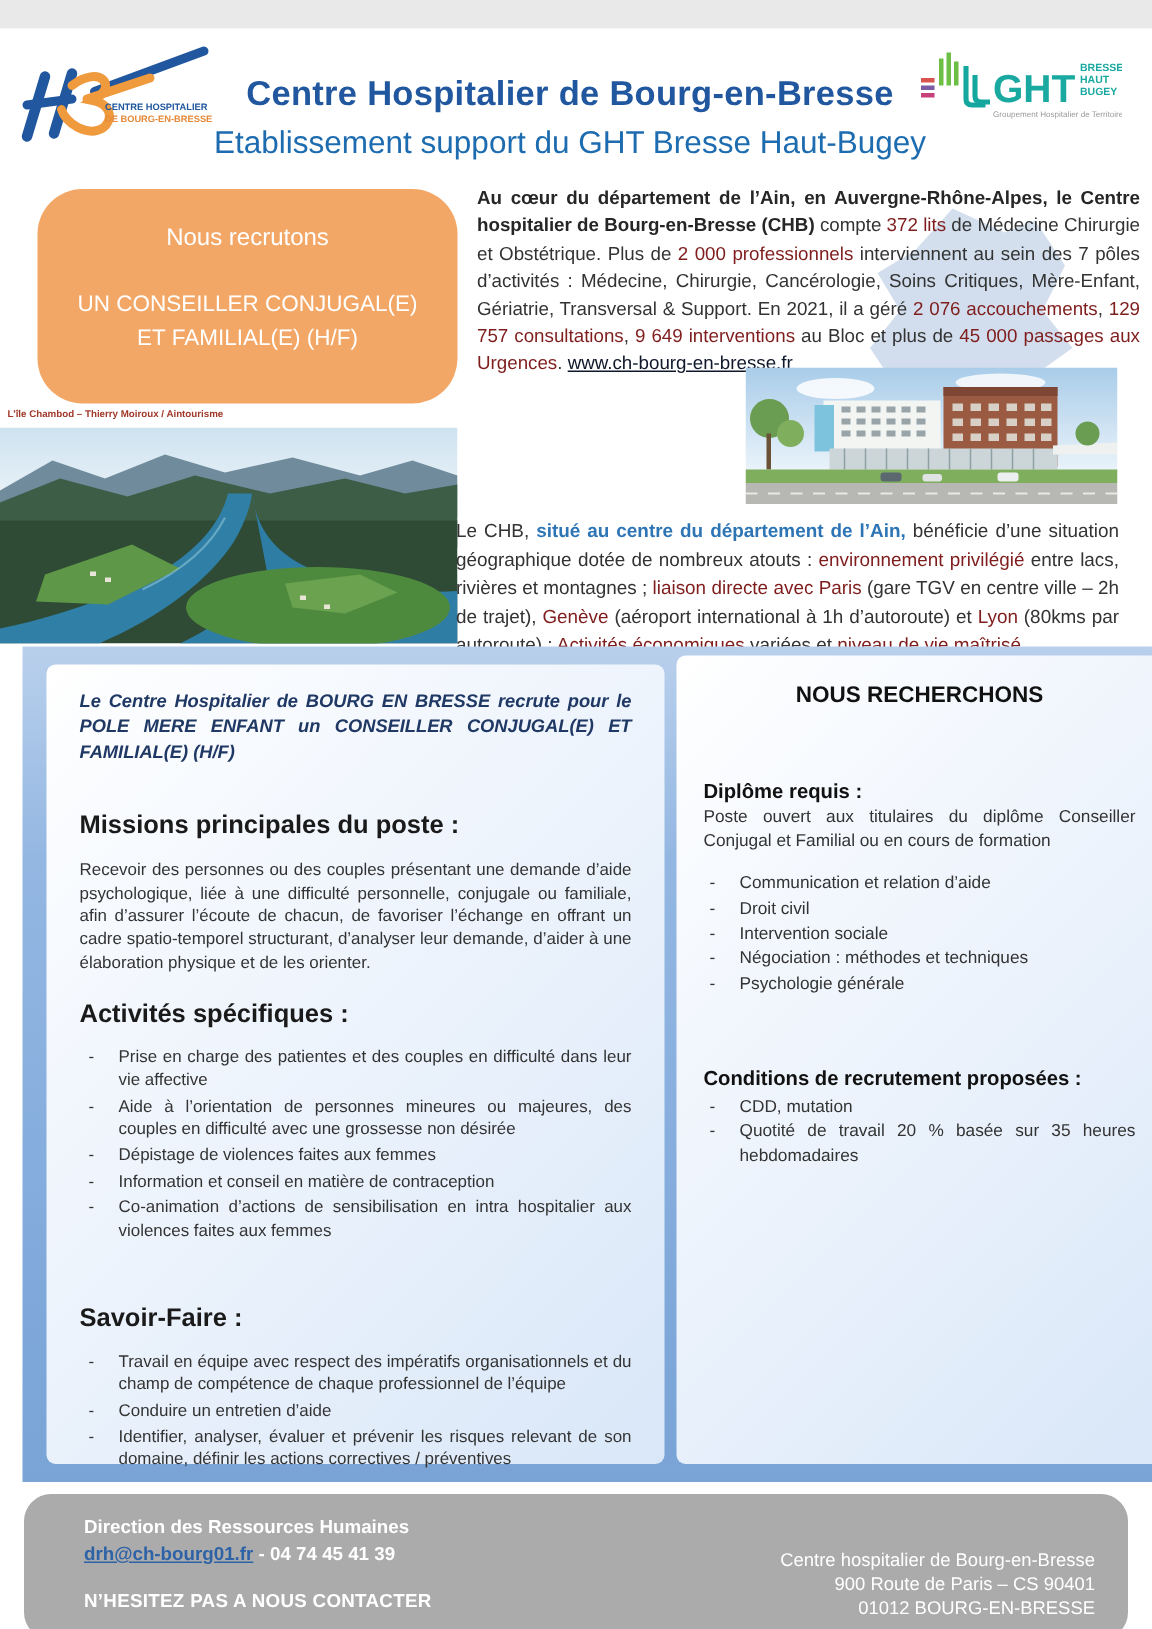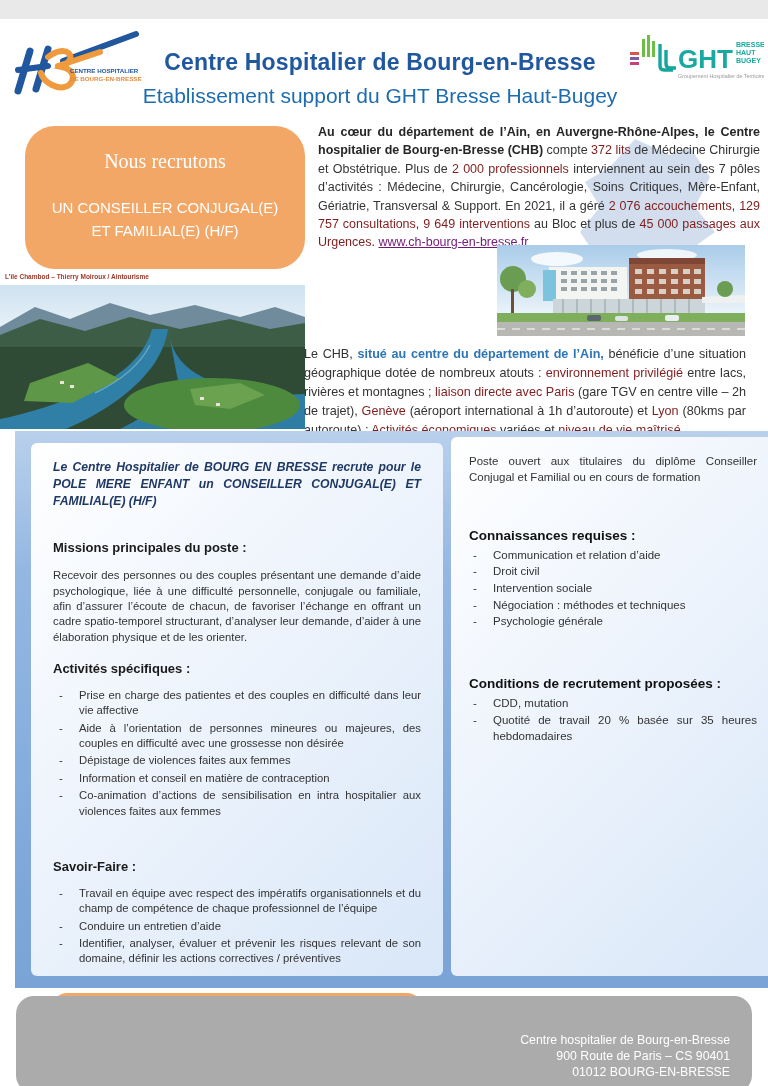--- a/index.html
+++ b/index.html
@@ -4,55 +4,55 @@
 <style>
   html,body{margin:0;padding:0;background:#e9e9e9;}
   .page{position:relative;width:768px;height:1086px;background:#ffffff;overflow:hidden;
         font-family:"Liberation Sans",sans-serif;color:#333;margin-top:19px;}
 
   
   .chb-logo{position:absolute;left:8px;top:6px;width:150px;height:86px;}
   .titles{position:absolute;left:110px;top:30px;width:540px;text-align:center;}
   .title{font-size:23px;font-weight:bold;color:#21579E;letter-spacing:.2px;}
   .subtitle{font-size:21px;color:#1E6CB0;margin-top:8px;}
-  .ght-logo{position:absolute;right:4px;top:12px;width:136px;height:56px;}
+  .ght-logo{position:absolute;right:20px;top:12px;width:136px;height:56px;}
 
   
   .recruit{position:absolute;left:25px;top:107px;width:280px;height:143px;background:#F3A766;
            border-radius:30px;color:#fff;text-align:center;box-sizing:border-box;padding-top:24px;}
-  .recruit .l1{font-size:20px;font-family:Liberation Serif, serif;}
+  .recruit .l1{font-size:16px;}
   .recruit .l2{font-size:15px;margin-top:24px;line-height:1.5;padding:0 16px;}
 
   
   .map-watermark{position:absolute;left:540px;top:118px;width:190px;height:140px;opacity:.45;}
   .intro{position:absolute;left:318px;top:104px;width:442px;font-size:12.5px;line-height:1.47;
          text-align:justify;color:#333;margin:0;}
   .b{font-weight:bold;color:#262626;}
   .o{color:#7f1d1d;}
   .bl{color:#2E75B6;font-weight:bold;}
-  a.weblink{color:#701a75;}
+  a.weblink{color:#0f172a;}
 
   .caption{position:absolute;left:5px;top:254px;font-size:6.5px;font-weight:bold;color:#A0392B;}
   .landscape{position:absolute;left:0;top:266px;width:305px;height:144px;}
   .hospital{position:absolute;left:497px;top:226px;width:248px;height:91px;}
 
   .location{position:absolute;left:304px;top:326px;width:442px;font-size:12.6px;line-height:1.5;
             text-align:justify;color:#333;margin:0;}
 
   
   .band{position:absolute;left:15px;top:412px;width:768px;height:557px;
         background:linear-gradient(180deg,#b9d0ec 0%,#94b7e2 25%,#82abdc 70%,#7aa3d6 100%);padding-left:28px;}
   .panel{position:absolute;border-radius:6px;box-sizing:border-box;
          background:linear-gradient(135deg,#ffffff 0%,#f1f6fd 35%,#d9e7f8 100%);}
   .jobbox{left:16px;top:12px;width:412px;height:533px;padding:16px 22px;}
   .reqbox{left:436px;top:6px;width:324px;height:539px;padding:14px 18px;}
 
   .job-intro{font-size:12.2px;font-weight:bold;font-style:italic;color:#1F3864;line-height:1.4;
              text-align:justify;}
-  .sec-h{font-size:13px;font-weight:bold;color:#1a1a1a;}
+  .sec-h{font-size:17px;font-weight:bold;color:#1a1a1a;}
   .jobbox .sec-h.m1{margin-top:30px;}
   .body-p{font-size:11.3px;line-height:1.36;text-align:justify;margin-top:13px;color:#333;}
   .blist{margin-top:12px;}
   .brow{display:flex;font-size:11.3px;line-height:1.36;color:#333;margin-top:2px;}
   .dash{flex:none;width:26px;padding-left:6px;box-sizing:border-box;}
   .btxt{flex:1;text-align:justify;}
   .sec-h.sf{margin-top:40px;}
   .sec-h.act{margin-top:16px;}
 
   .infobox{margin-top:26px;background:#F3A766;border-radius:14px;padding:10px 12px;color:#262626;}
@@ -302,24 +302,25 @@
       <div class="infobox">
         <div class="sec-h">Informations complémentaires :</div>
         <div class="iline first">- Poste au sein d’une dynamique équipe d’orthogénie composée d’une secrétaire, d’une sage femme, d’une médecin.</div>
         <div class="iline">- Activité annuelle: environ 500 IVG/an, médicamenteuses et chirurgicales (jusqu’à 16 SA).</div>
         <div class="iline">- Accompagnement par entretiens lors des consultations ou dans le service d’orthogénie.</div>
 
       </div>
     </div>
 
     <div class="panel reqbox">
-
+      <div class="req-title">NOUS RECHERCHONS</div>
+
+      <div class="req-h dip">Diplôme requis :</div>
       <p class="req-p">Poste ouvert aux titulaires du diplôme Conseiller Conjugal et Familial ou en cours de formation</p>
 
-      <div class="req-h con">Connaissances requises :</div>
       <div class="req-list">
         <div class="req-row">
             <span class="dash">-</span>
             <span class="btxt">Communication et relation d’aide</span>
           </div>
         <div class="req-row">
             <span class="dash">-</span>
             <span class="btxt">Droit civil</span>
           </div>
         <div class="req-row">
@@ -344,20 +345,25 @@
           </div>
         <div class="req-row">
             <span class="dash">-</span>
             <span class="btxt">Quotité de travail 20 % basée sur 35 heures hebdomadaires</span>
           </div>
       </div>
     </div>
   </section>
 
   <footer class="foot">
+    <div class="foot-left">
+      <div>Direction des Ressources Humaines</div>
+      <div class="mailline"><a class="maillink" href="#">drh@ch-bourg01.fr</a><span> - 04 74 45 41 39</span></div>
+      <div class="cta">N’HESITEZ PAS A NOUS CONTACTER</div>
+    </div>
     <div class="foot-right">
       <div>Centre hospitalier de Bourg-en-Bresse</div>
       <div>900 Route de Paris – CS 90401</div>
       <div>01012 BOURG-EN-BRESSE</div>
     </div>
   </footer>
 
 </div>
 
 </body></html>

